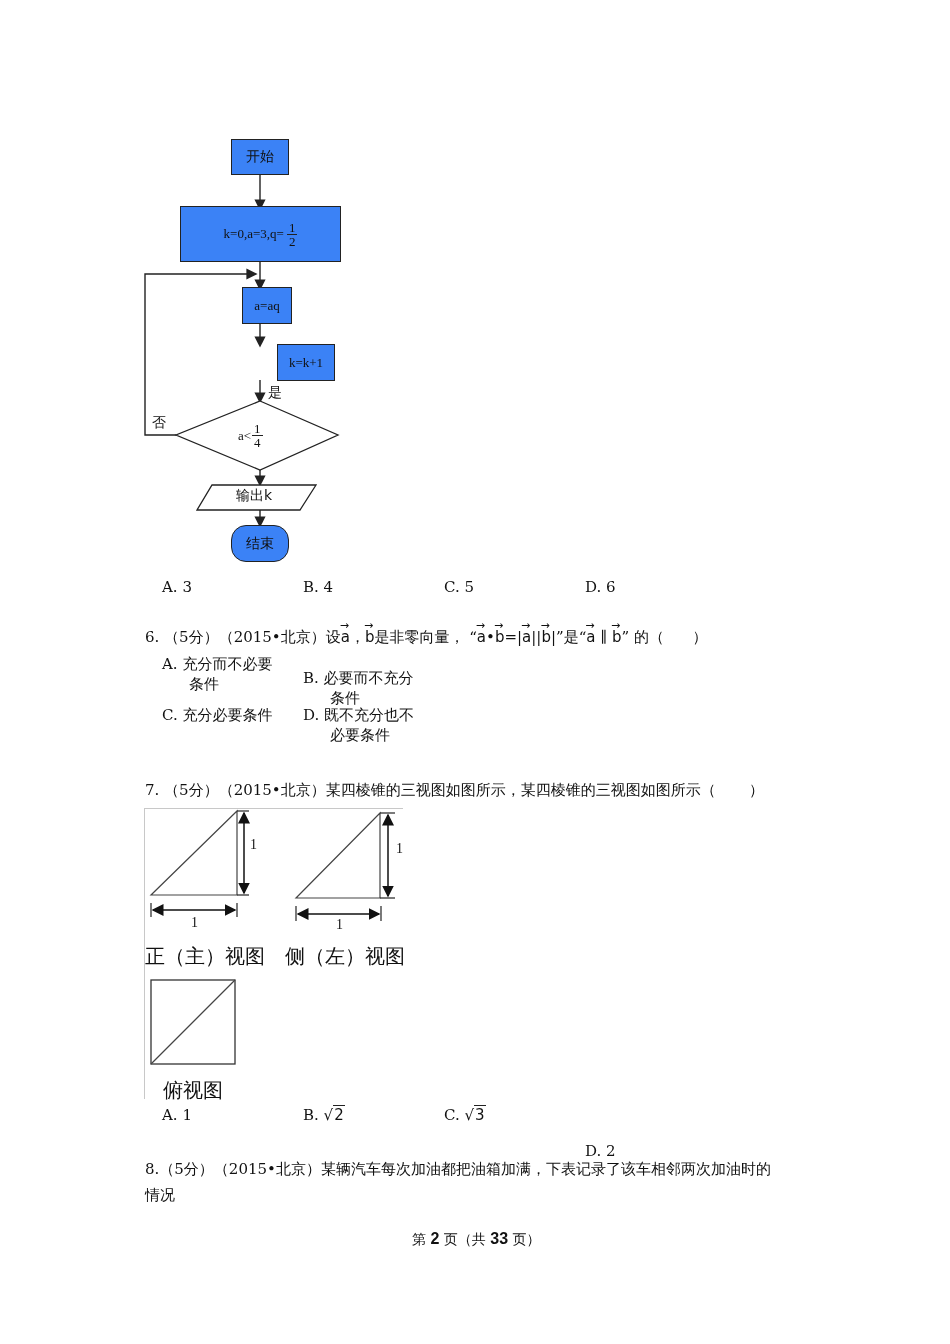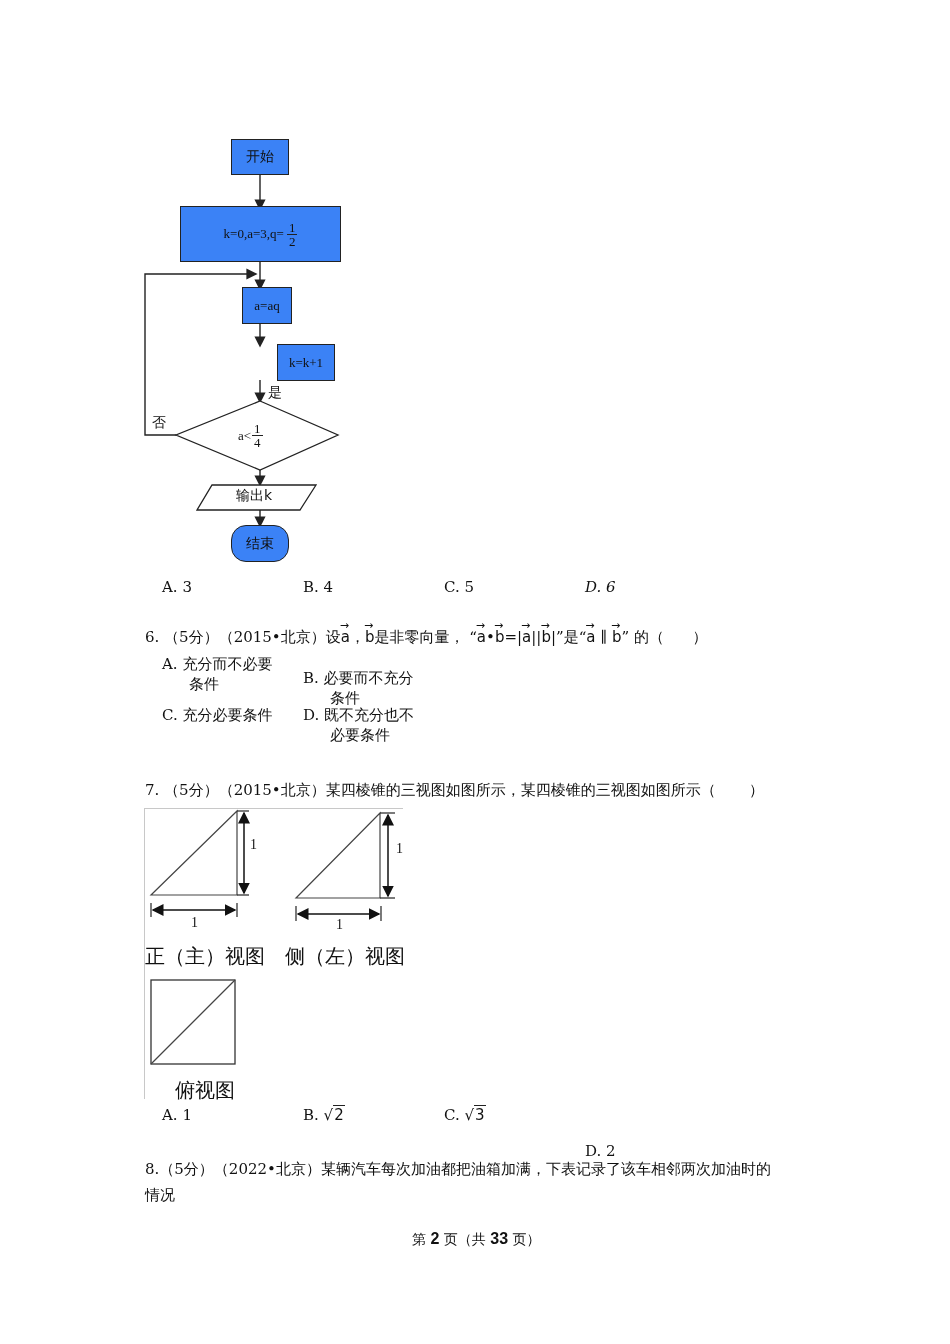--- a/index.html
+++ b/index.html
@@ -91,21 +91,21 @@
 
   <div class="fc-box cn" style="left:231px;top:525px;width:58px;height:37px;border-radius:15px;">
     <span>结束</span>
   </div>
 </div>
 
 <div>
   <div class="opt" style="left:162px;top:577px;"><span>A.</span>&nbsp;<span>3</span></div>
   <div class="opt" style="left:303px;top:577px;"><span>B.</span>&nbsp;<span>4</span></div>
   <div class="opt" style="left:444px;top:577px;"><span>C.</span>&nbsp;<span>5</span></div>
-  <div class="opt" style="left:585px;top:577px;font-style:italic;"><span>D.</span>&nbsp;<span>6</span></div>
+  <div class="opt" style="left:585px;top:577px;"><span>D.</span>&nbsp;<span>6</span></div>
 </div>
 
 <div class="abs txt" style="left:145px;top:627px;">
   <span>6.</span>
   <span>（5分）</span><span>（2015•北京）</span><span>设</span><span class="vec">a</span><span>，</span><span class="vec">b</span><span>是非零向量，</span>
   <span>“</span><span class="vec">a</span><span>•</span><span class="vec">b</span><span>=|</span><span class="vec">a</span><span>||</span><span class="vec">b</span><span>|</span><span>”是“</span><span class="vec">a</span>&nbsp;<span>∥</span>&nbsp;<span class="vec">b</span><span>” 的（</span>&nbsp;&nbsp;&nbsp;&nbsp;&nbsp;&nbsp;<span>）</span>
 </div>
 
 <div>
   <div class="opt" style="left:162px;top:654px;">
@@ -162,32 +162,32 @@
     <line x1="6" y1="255" x2="90" y2="171" stroke="#444" stroke-width="1.3"></line>
   </svg>
 
   <span class="abs serif" style="left:105px;top:28px;font-size:14px;">1</span>
   <span class="abs serif" style="left:46px;top:106px;font-size:14px;">1</span>
   <span class="abs serif" style="left:251px;top:32px;font-size:14px;">1</span>
   <span class="abs serif" style="left:191px;top:108px;font-size:14px;">1</span>
 
   <span class="figlabel" style="left:0px;top:134px;">正（主）视图</span>
   <span class="figlabel" style="left:140px;top:134px;">侧（左）视图</span>
-  <span class="figlabel" style="left:18px;top:268px;margin-left:12px;">俯视图</span>
+  <span class="figlabel" style="left:18px;top:268px;">俯视图</span>
 </div>
 
 <div>
   <div class="opt" style="left:162px;top:1105px;"><span>A.</span>&nbsp;<span>1</span></div>
   <div class="opt" style="left:303px;top:1105px;"><span>B.</span>&nbsp;<span class="sqrt">√<span class="rad">2</span></span></div>
   <div class="opt" style="left:444px;top:1105px;"><span>C.</span>&nbsp;<span class="sqrt">√<span class="rad">3</span></span></div>
   <div class="opt" style="left:585px;top:1105px;margin-top:36px;"><span>D.</span>&nbsp;<span>2</span></div>
 </div>
 
 <div class="abs txt" style="left:145px;top:1156px;line-height:26px;">
-  <span>8.（5分）（2022•北京）某辆汽车每次加油都把油箱加满，下表记录了该车相邻两次加油时的</span><br>
+  <span>8.（5分）（2015•北京）某辆汽车每次加油都把油箱加满，下表记录了该车相邻两次加油时的</span><br>
   <span>情况</span>
 </div>
 
 <div class="abs footer" style="left:412px;top:1230px;">
   <span>第</span>
   <b>2</b>
   <span>页（共</span>
   <b>33</b>
   <span>页）</span>
 </div>

